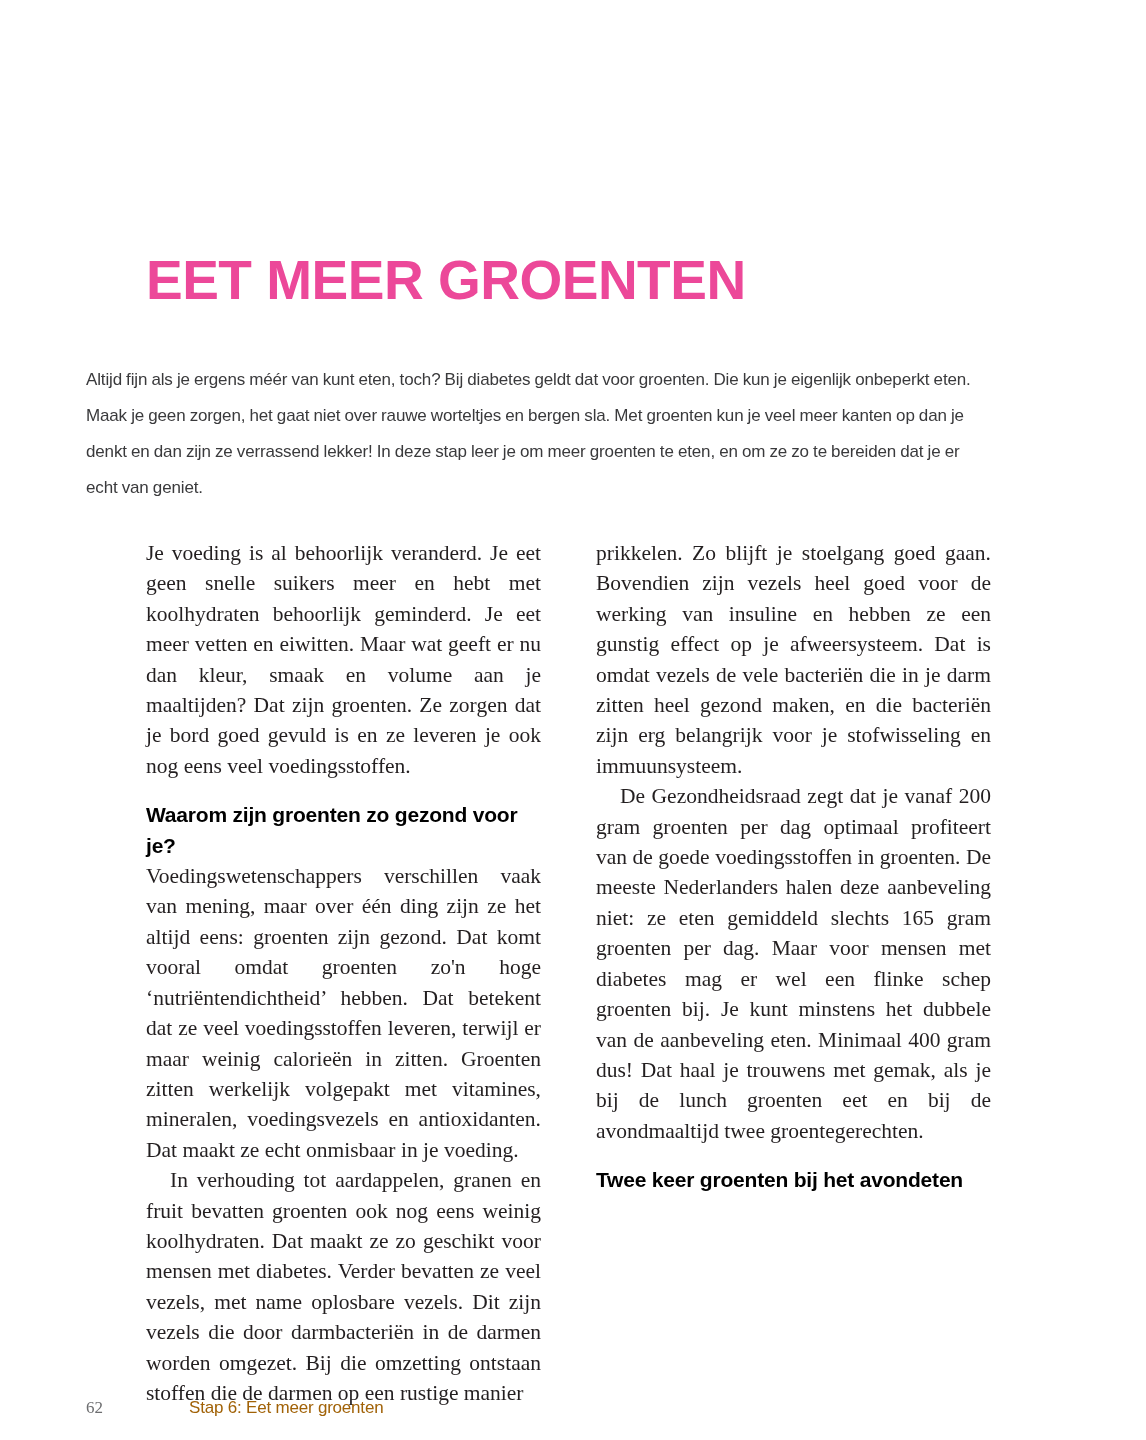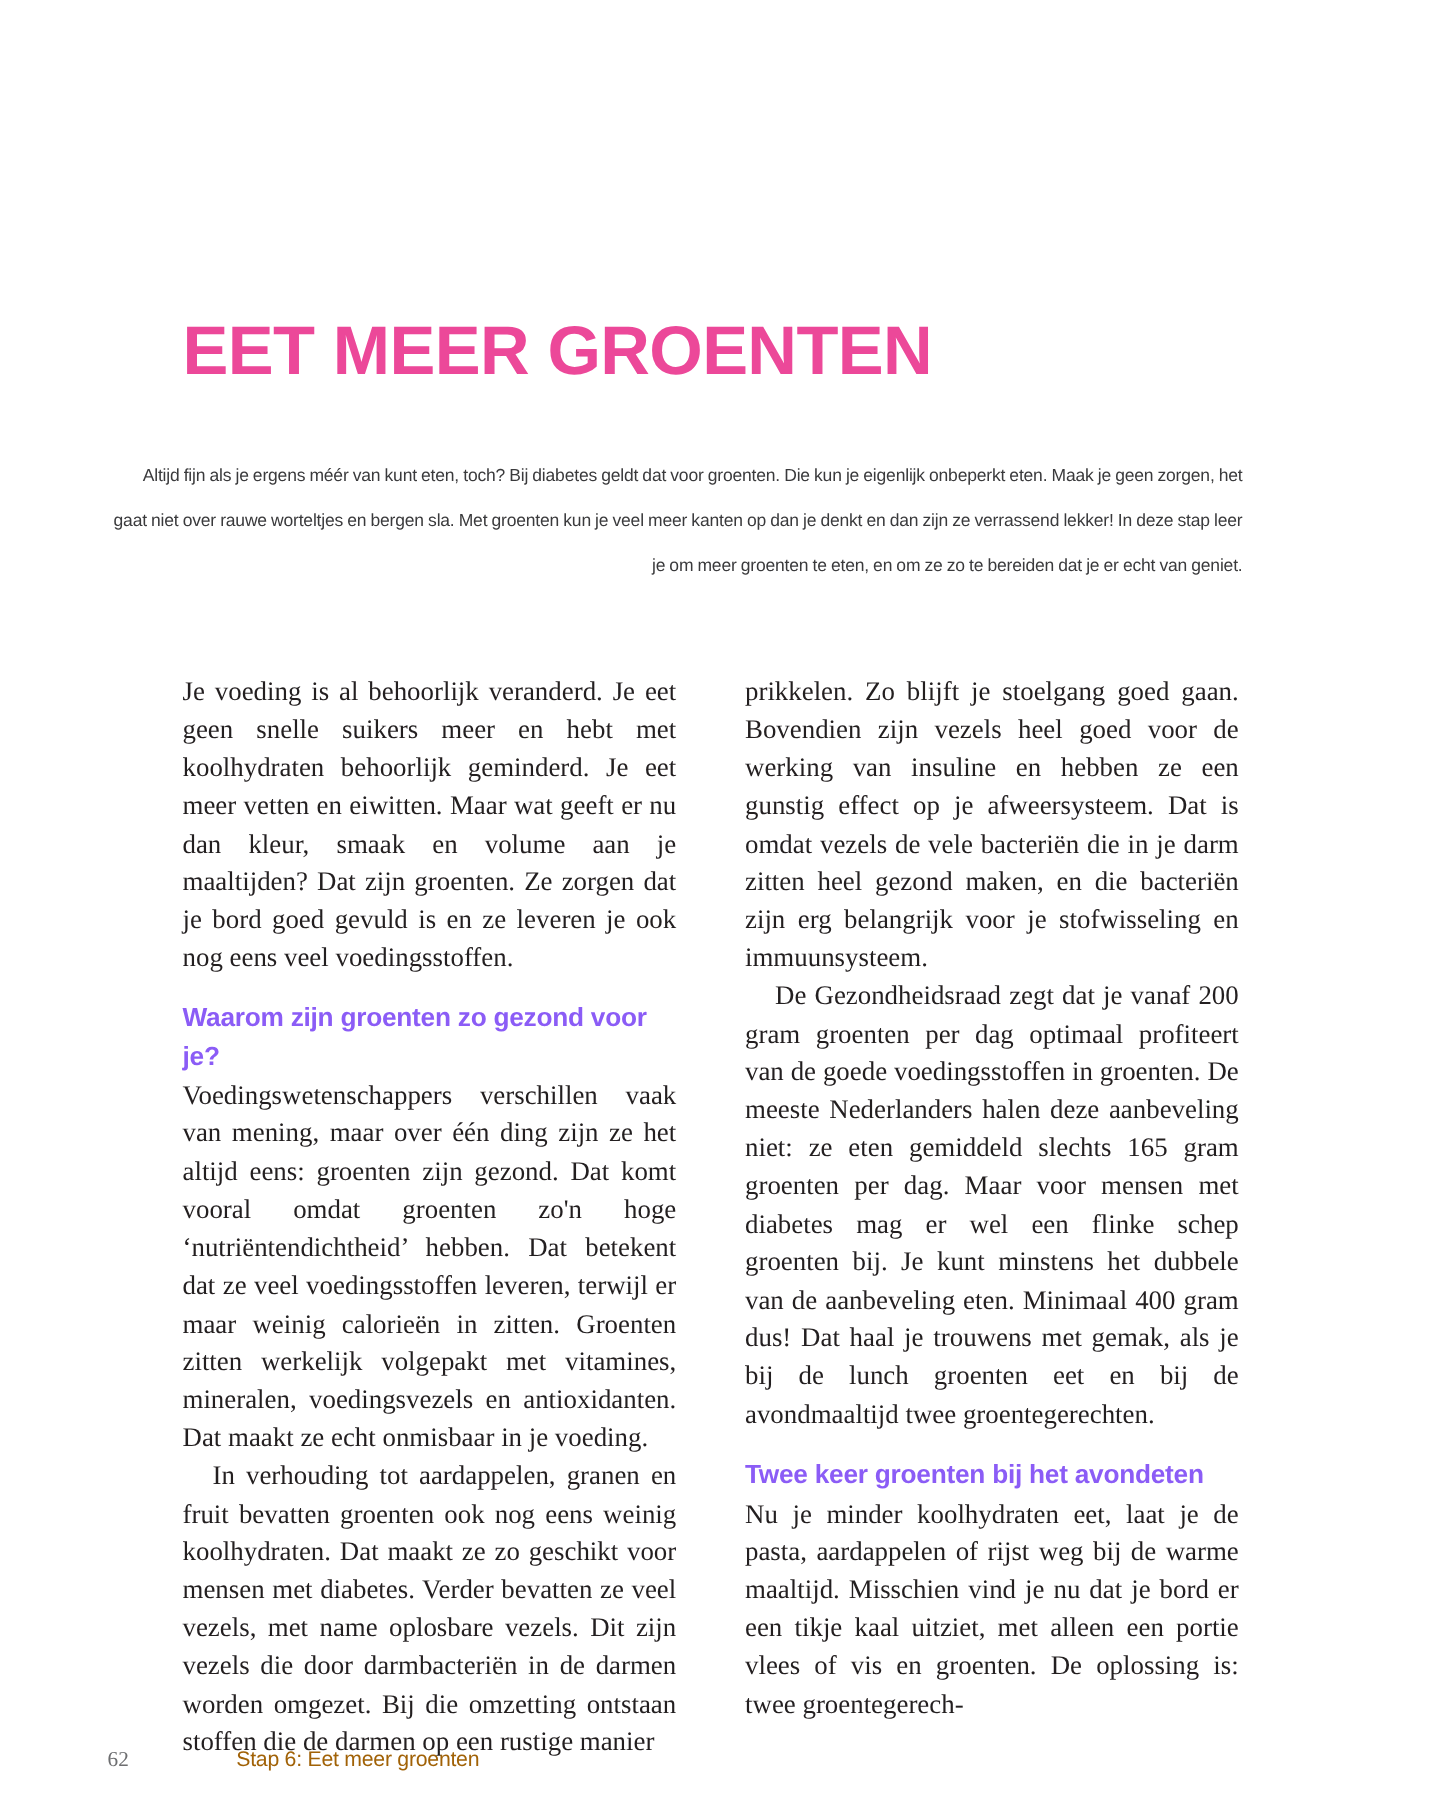--- a/index.html
+++ b/index.html
@@ -36,24 +36,24 @@
     margin: 0;
   }
 
   
   .intro {
     position: absolute;
     left: 86px;
     top: 362px;
     width: 908px;
     font-family: "Liberation Sans", "DejaVu Sans", sans-serif;
-    font-size: 14px;
+    font-size: 17px;
     line-height: 36px;
     color: #3a3a3c;
-    text-align: right;
+    text-align: left;
     margin: 0;
     letter-spacing: -0.15px;
     word-spacing: -0.4px;
   }
 
   
   .columns {
     position: absolute;
     left: 146px;
     top: 538px;
@@ -80,21 +80,21 @@
   .body-p + .body-p {
     text-indent: 24px;
   }
 
   .sub-head {
     margin: 19px 0 0 0;
     font-family: "Liberation Sans", "DejaVu Sans", sans-serif;
     font-weight: bold;
     font-size: 21px;
     line-height: 30.4px;
-    color: #8b5cf6;
+    color: #000000;
     letter-spacing: -0.2px;
     text-align: left;
   }
   .sub-head + .body-p {
     text-indent: 0;
   }
 
   
   .footer {
     position: absolute;
@@ -142,21 +142,20 @@
     </div>
 
     <div class="col">
       <p class="body-p">prikkelen. Zo blijft je stoelgang goed gaan. Bovendien zijn vezels heel goed voor de werking van insuline en hebben ze een gunstig effect op je afweersysteem. Dat is omdat vezels de vele bacteriën die in je darm zitten heel gezond maken, en die bacteriën zijn erg belangrijk voor je stofwisseling en immuunsysteem.</p>
 
 
       <p class="body-p">De Gezondheidsraad zegt dat je vanaf 200 gram groenten per dag optimaal profiteert van de goede voedingsstoffen in groenten. De meeste Nederlanders halen deze aanbeveling niet: ze eten gemiddeld slechts 165 gram groenten per dag. Maar voor mensen met diabetes mag er wel een flinke schep groenten bij. Je kunt minstens het dubbele van de aanbeveling eten. Minimaal 400 gram dus! Dat haal je trouwens met gemak, als je bij de lunch groenten eet en bij de avondmaaltijd twee groentegerechten.</p>
 
       <h2 class="sub-head">Twee keer groenten bij het avondeten</h2>
 
-      <p class="body-p">Nu je minder koolhydraten eet, laat je de pasta, aardappelen of rijst weg bij de warme maaltijd. Misschien vind je nu dat je bord er een tikje kaal uitziet, met alleen een portie vlees of vis en groenten. De oplossing is: twee groentegerech-</p>
     </div>
 
   </div>
 
   <div class="footer">
     <span class="folio">62</span>
     <span class="running-head">Stap 6: Eet meer groenten</span>
   </div>
 
 </div>

